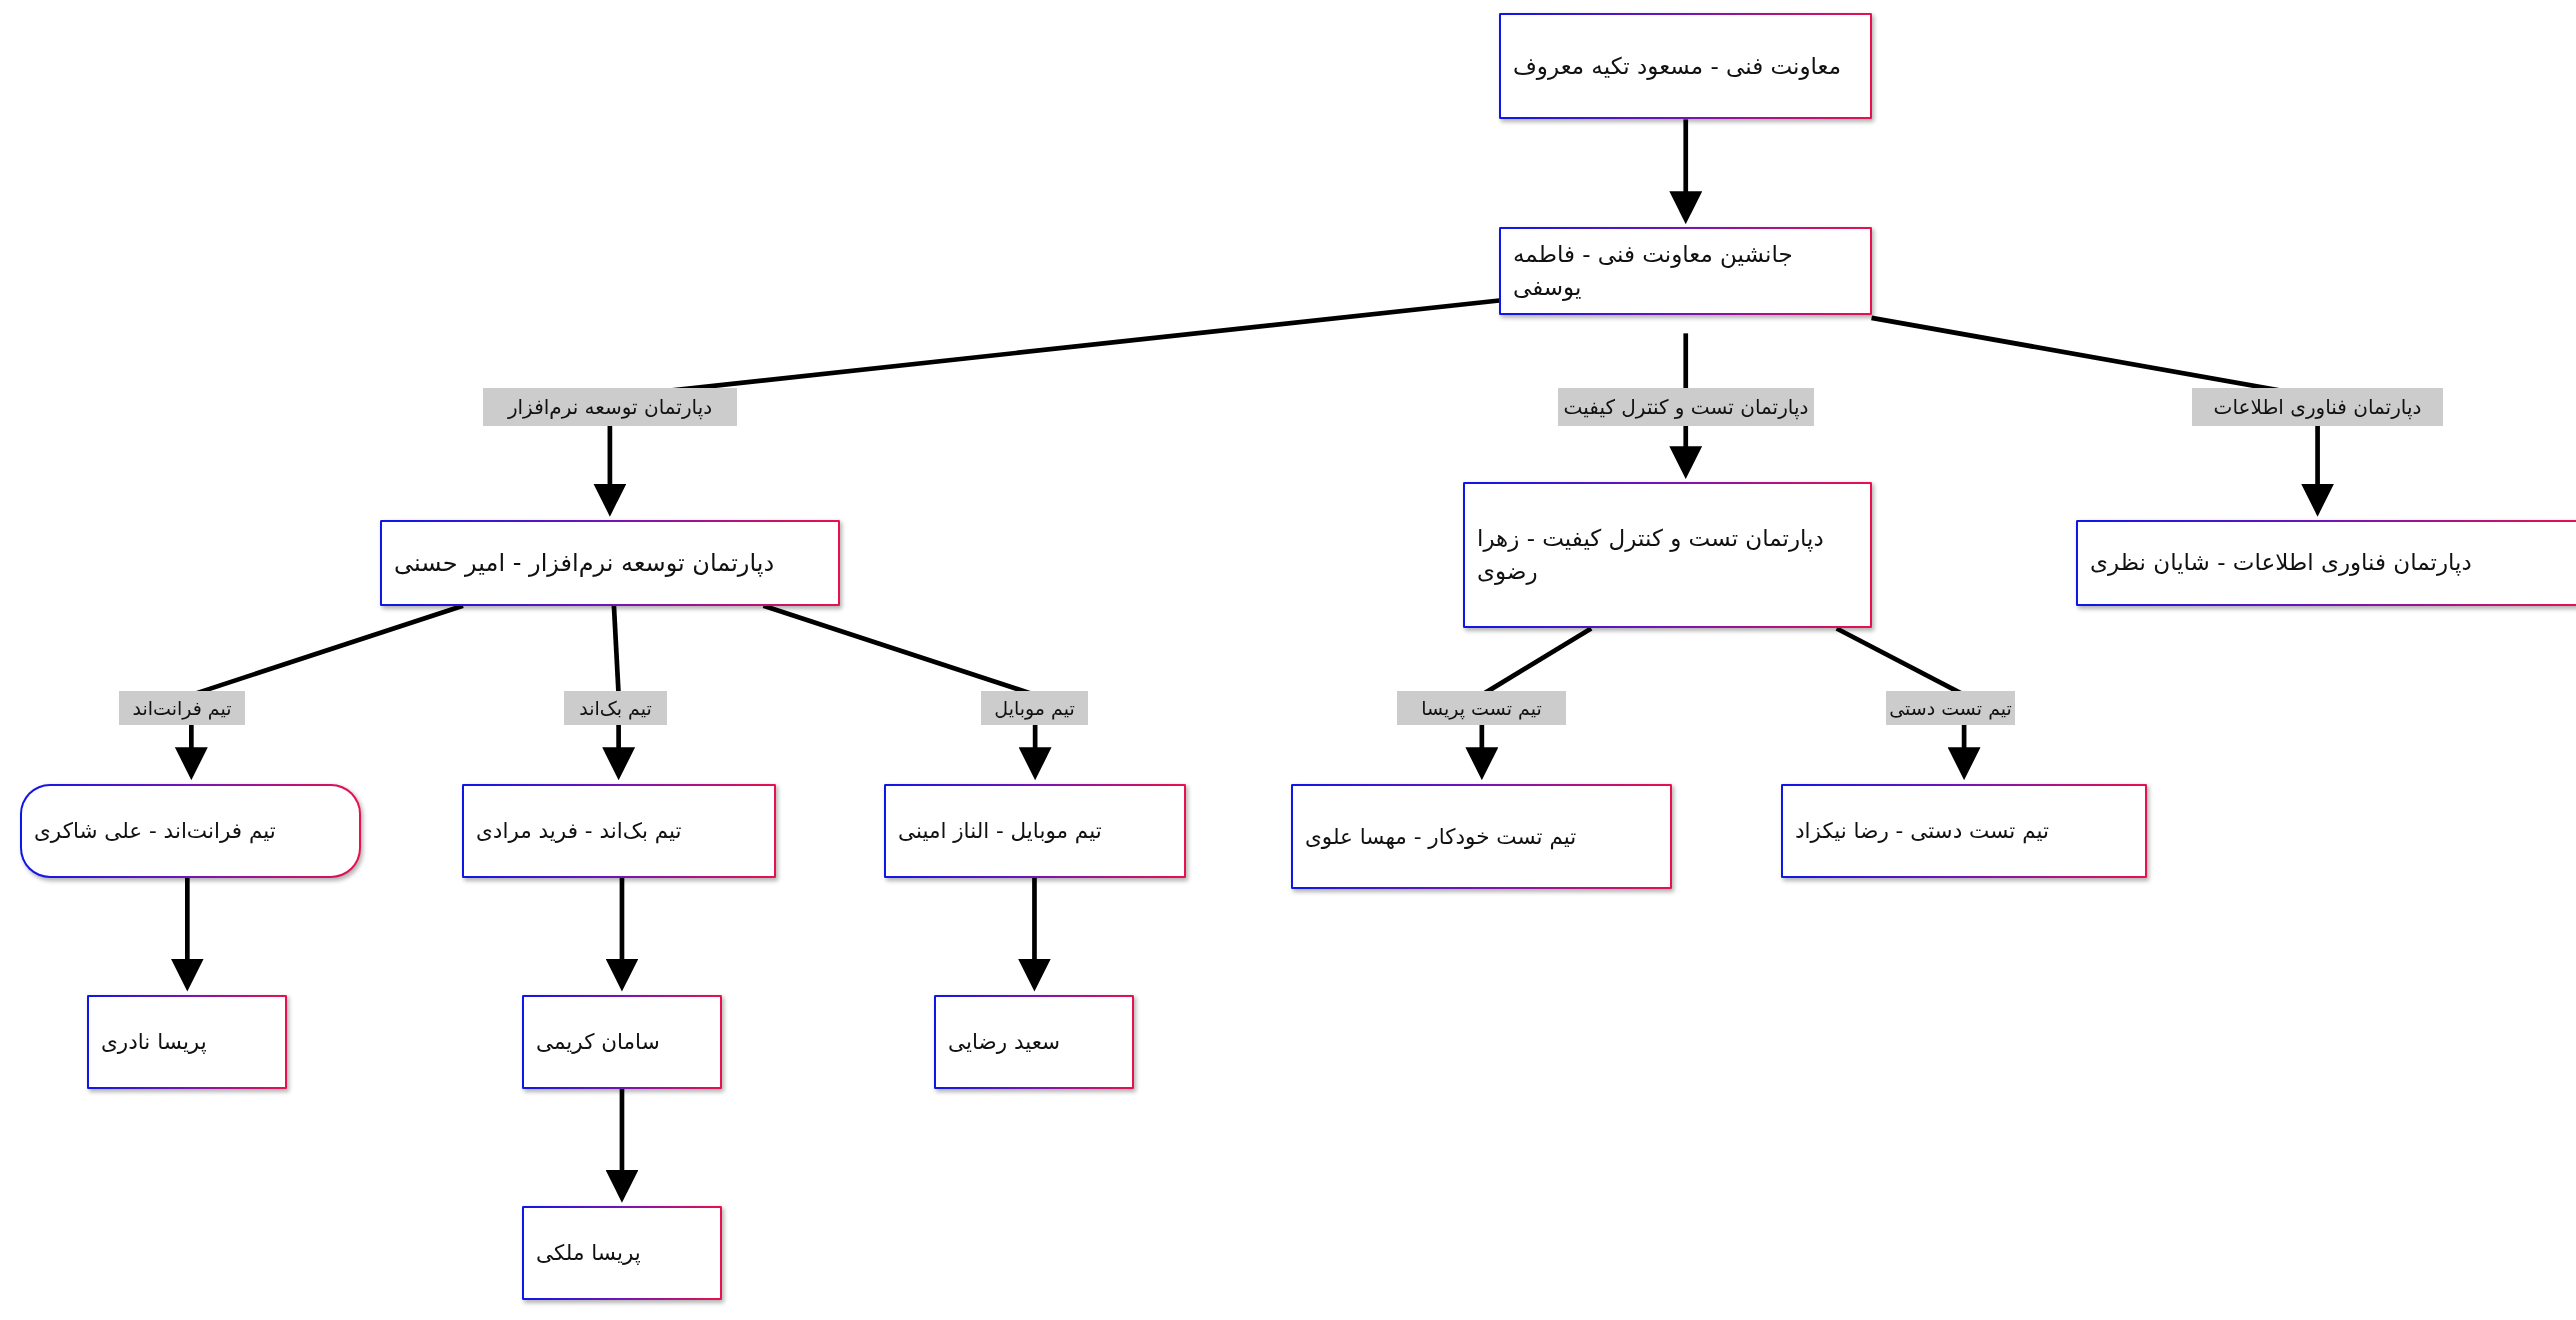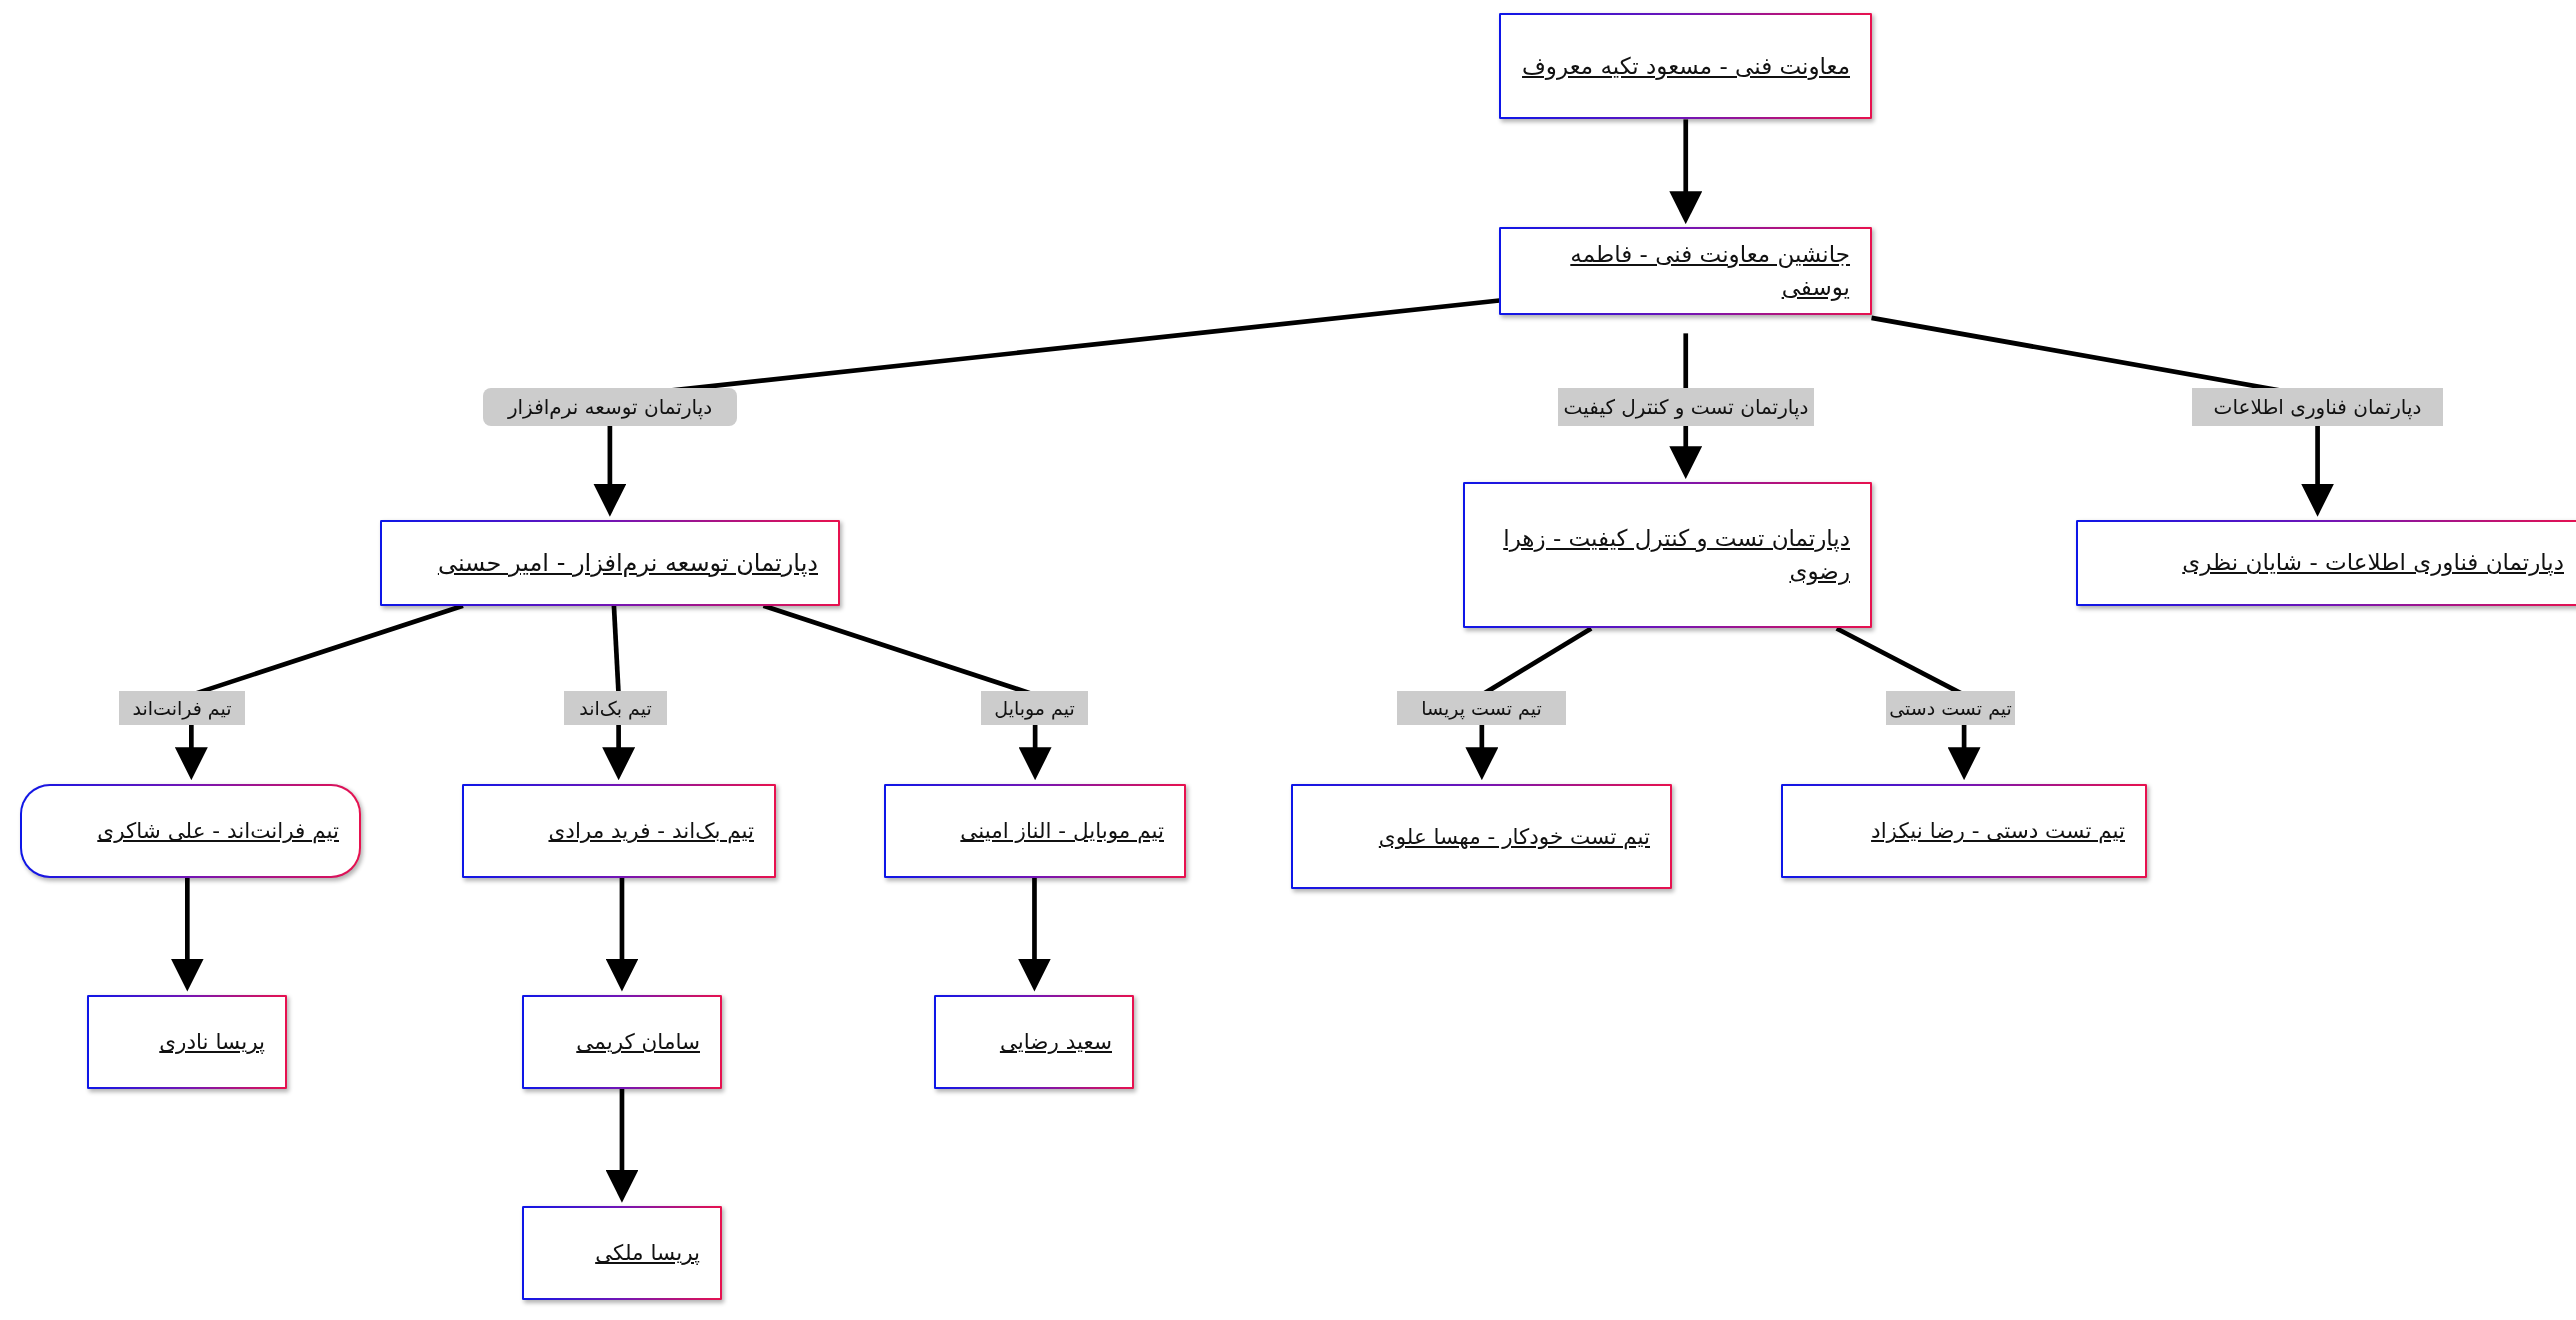--- a/index.html
+++ b/index.html
@@ -25,34 +25,33 @@
     height: 1320px;
     pointer-events: none;
   }
   .node {
     position: absolute;
     box-sizing: border-box;
     background: #ffffff;
     display: flex;
     align-items: center;
     justify-content: center;
-    text-align: right;
+    text-align: left;
     direction: rtl;
     color: #111111;
     line-height: 1.45;
-    padding: 4px 20px;
+    padding: 4px 12px;
     border: 2.7px solid transparent;
     border-radius: 1.3px;
     background-image:
       linear-gradient(#ffffff, #ffffff),
       linear-gradient(90deg, #0d16e8 0%, #7315b5 50%, #e8114e 100%);
     background-origin: border-box;
     background-clip: padding-box, border-box;
     box-shadow: 2px 2.7px 4.7px rgba(0,0,0,0.30);
-    text-decoration: underline;
   }
   .node-label {
     display: block;
     width: 100%;
   }
   .edge-label {
     position: absolute;
     box-sizing: border-box;
     background: #cccccc;
     color: #111111;
@@ -139,21 +138,21 @@
         <span class="node-label">سامان کریمی</span>
       </div>
       <div class="node" style="left: 934px; top: 995px; width: 200px; height: 94px; font-size: 21.5px;">
         <span class="node-label">سعید رضایی</span>
       </div>
       <div class="node" style="left: 522px; top: 1206px; width: 200px; height: 94px; font-size: 21.5px;">
         <span class="node-label">پریسا ملکی</span>
       </div>
     </div>
   <div id="edge-label-layer">
-      <div class="edge-label" style="left: 483px; top: 388px; width: 254px; height: 38px; font-size: 20px; background: rgb(204, 204, 204); border-radius: 8px;">دپارتمان توسعه نرم‌افزار</div>
+      <div class="edge-label" style="left: 483px; top: 388px; width: 254px; height: 38px; font-size: 20px; background: rgb(204, 204, 204);">دپارتمان توسعه نرم‌افزار</div>
       <div class="edge-label" style="left: 1558px; top: 388px; width: 256px; height: 38px; font-size: 20px; background: rgb(204, 204, 204);">دپارتمان تست و کنترل کیفیت</div>
       <div class="edge-label" style="left: 2192px; top: 388px; width: 251px; height: 38px; font-size: 20px; background: rgb(204, 204, 204);">دپارتمان فناوری اطلاعات</div>
       <div class="edge-label" style="left: 119px; top: 691px; width: 126px; height: 34px; font-size: 19px; background: rgb(204, 204, 204);">تیم فرانت‌اند</div>
       <div class="edge-label" style="left: 564px; top: 691px; width: 103px; height: 34px; font-size: 19px; background: rgb(204, 204, 204);">تیم بک‌اند</div>
       <div class="edge-label" style="left: 981px; top: 691px; width: 107px; height: 34px; font-size: 19px; background: rgb(204, 204, 204);">تیم موبایل</div>
       <div class="edge-label" style="left: 1397px; top: 691px; width: 169px; height: 34px; font-size: 19px; background: rgb(204, 204, 204);">تیم تست پریسا</div>
       <div class="edge-label" style="left: 1886px; top: 691px; width: 129px; height: 34px; font-size: 19px; background: rgb(204, 204, 204);">تیم تست دستی</div>
     </div>
 
 </div>

